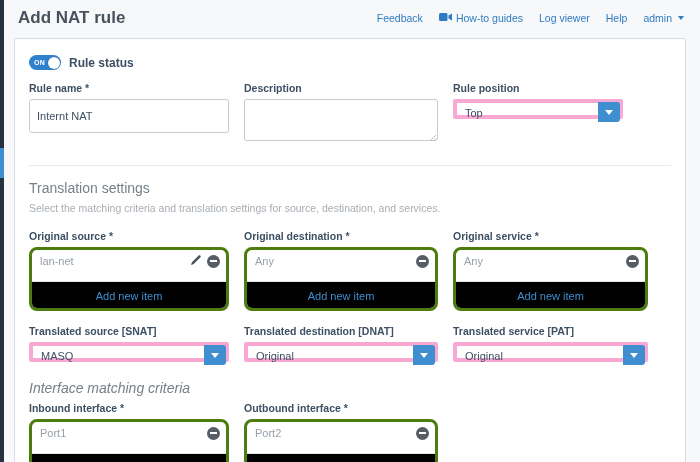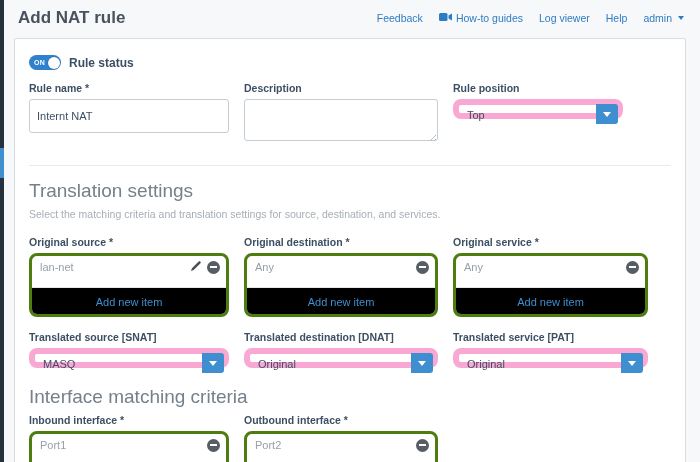--- a/index.html
+++ b/index.html
@@ -36,29 +36,29 @@
   .field-label { display:block; font-size:10.5px; font-weight:bold; color:#3d4f63; margin-bottom:5px; }
 
   .text-input { width:100%; height:20px; border:1px solid #c3cdd6; border-radius:3px; font-family:"Liberation Sans",sans-serif; font-size:11px; color:#3d4f63; padding:16px 7px; background:#fff; outline:none; }
   .textarea-wrap { position:relative; }
   textarea.desc { width:100%; height:42px; border:1px solid #c3cdd6; border-radius:3px; resize:none; background:#fff; font-family:"Liberation Sans",sans-serif; font-size:11px; color:#3d4f63; padding:4px 7px; outline:none; }
   .resize-grip { position:absolute; right:2px; bottom:4px; width:9px; height:9px; pointer-events:none;
     background:repeating-linear-gradient(135deg, transparent 0 2px, #b6bec5 2px 3px);
     clip-path:polygon(100% 0, 100% 100%, 0 100%); }
 
   
-  .select { position:relative; height:20px; border:6px solid #f9a8d4; border-radius:8px; background:#fff; cursor:pointer; }
+  .select { position:relative; height:20px; border:4px solid #f9a8d4; border-radius:2px; background:#fff; cursor:pointer; }
   .select .sel-value { position:absolute; left:8px; top:4px; font-size:11px; color:#3d4f63; }
   .sel-btn { position:absolute; right:-1px; top:-1px; width:22px; height:20px; background:#3e8ed0; border-radius:0 3px 3px 0; }
   .sel-btn::after { content:""; position:absolute; left:6.5px; top:8px; width:0; height:0; border-left:4.5px solid transparent; border-right:4.5px solid transparent; border-top:5px solid #fff; }
   .select.narrow { width:170px; }
 
   
   .divider { border:none; border-top:1px solid #e7eaec; margin:20px 0 0 0; }
-  .section-heading { font-size:19px; color:#75808a; font-weight:400; margin-top:14px; }
+  .section-heading { font-size:14px; color:#75808a; font-weight:400; margin-top:14px; }
   .section-subtext { font-size:10.5px; color:#a7aeb4; margin-top:6px; }
 
   
   .item-box { border:3px solid #4d7c0f; border-radius:8px; background:#fff; overflow:hidden; }
   .item-row { display:flex; align-items:center; justify-content:space-between; height:22px; padding:0 6px 0 8px; }
   .item-value { font-size:11px; color:#97a0a8; }
   .item-icons { display:flex; align-items:center; gap:5px; }
   .circle-minus { position:relative; width:13px; height:13px; border-radius:50%; background:#565d64; display:inline-block; cursor:pointer; }
   .circle-minus::after { content:""; position:absolute; left:3px; top:5.7px; width:7px; height:1.6px; background:#fff; }
   .item-spacer { height:9px; }
@@ -208,21 +208,21 @@
     </div>
     <div>
       <label class="field-label">Translated service [PAT]</label>
       <div class="select">
         <span class="sel-value">Original</span>
         <span class="sel-btn"></span>
       </div>
     </div>
   </div>
 
-  <div class="section-heading" style="margin-top:18px;">Interface matching criteria</div>
+  <div class="section-heading" style="margin-top:18px;font-style:italic;">Interface matching criteria</div>
 
   <div class="grid3 mt6">
     <div>
       <label class="field-label">Inbound interface *</label>
       <div class="item-box">
         <div class="item-row">
           <span class="item-value">Port1</span>
           <span class="item-icons">
             <span class="circle-minus"></span>
           </span>

